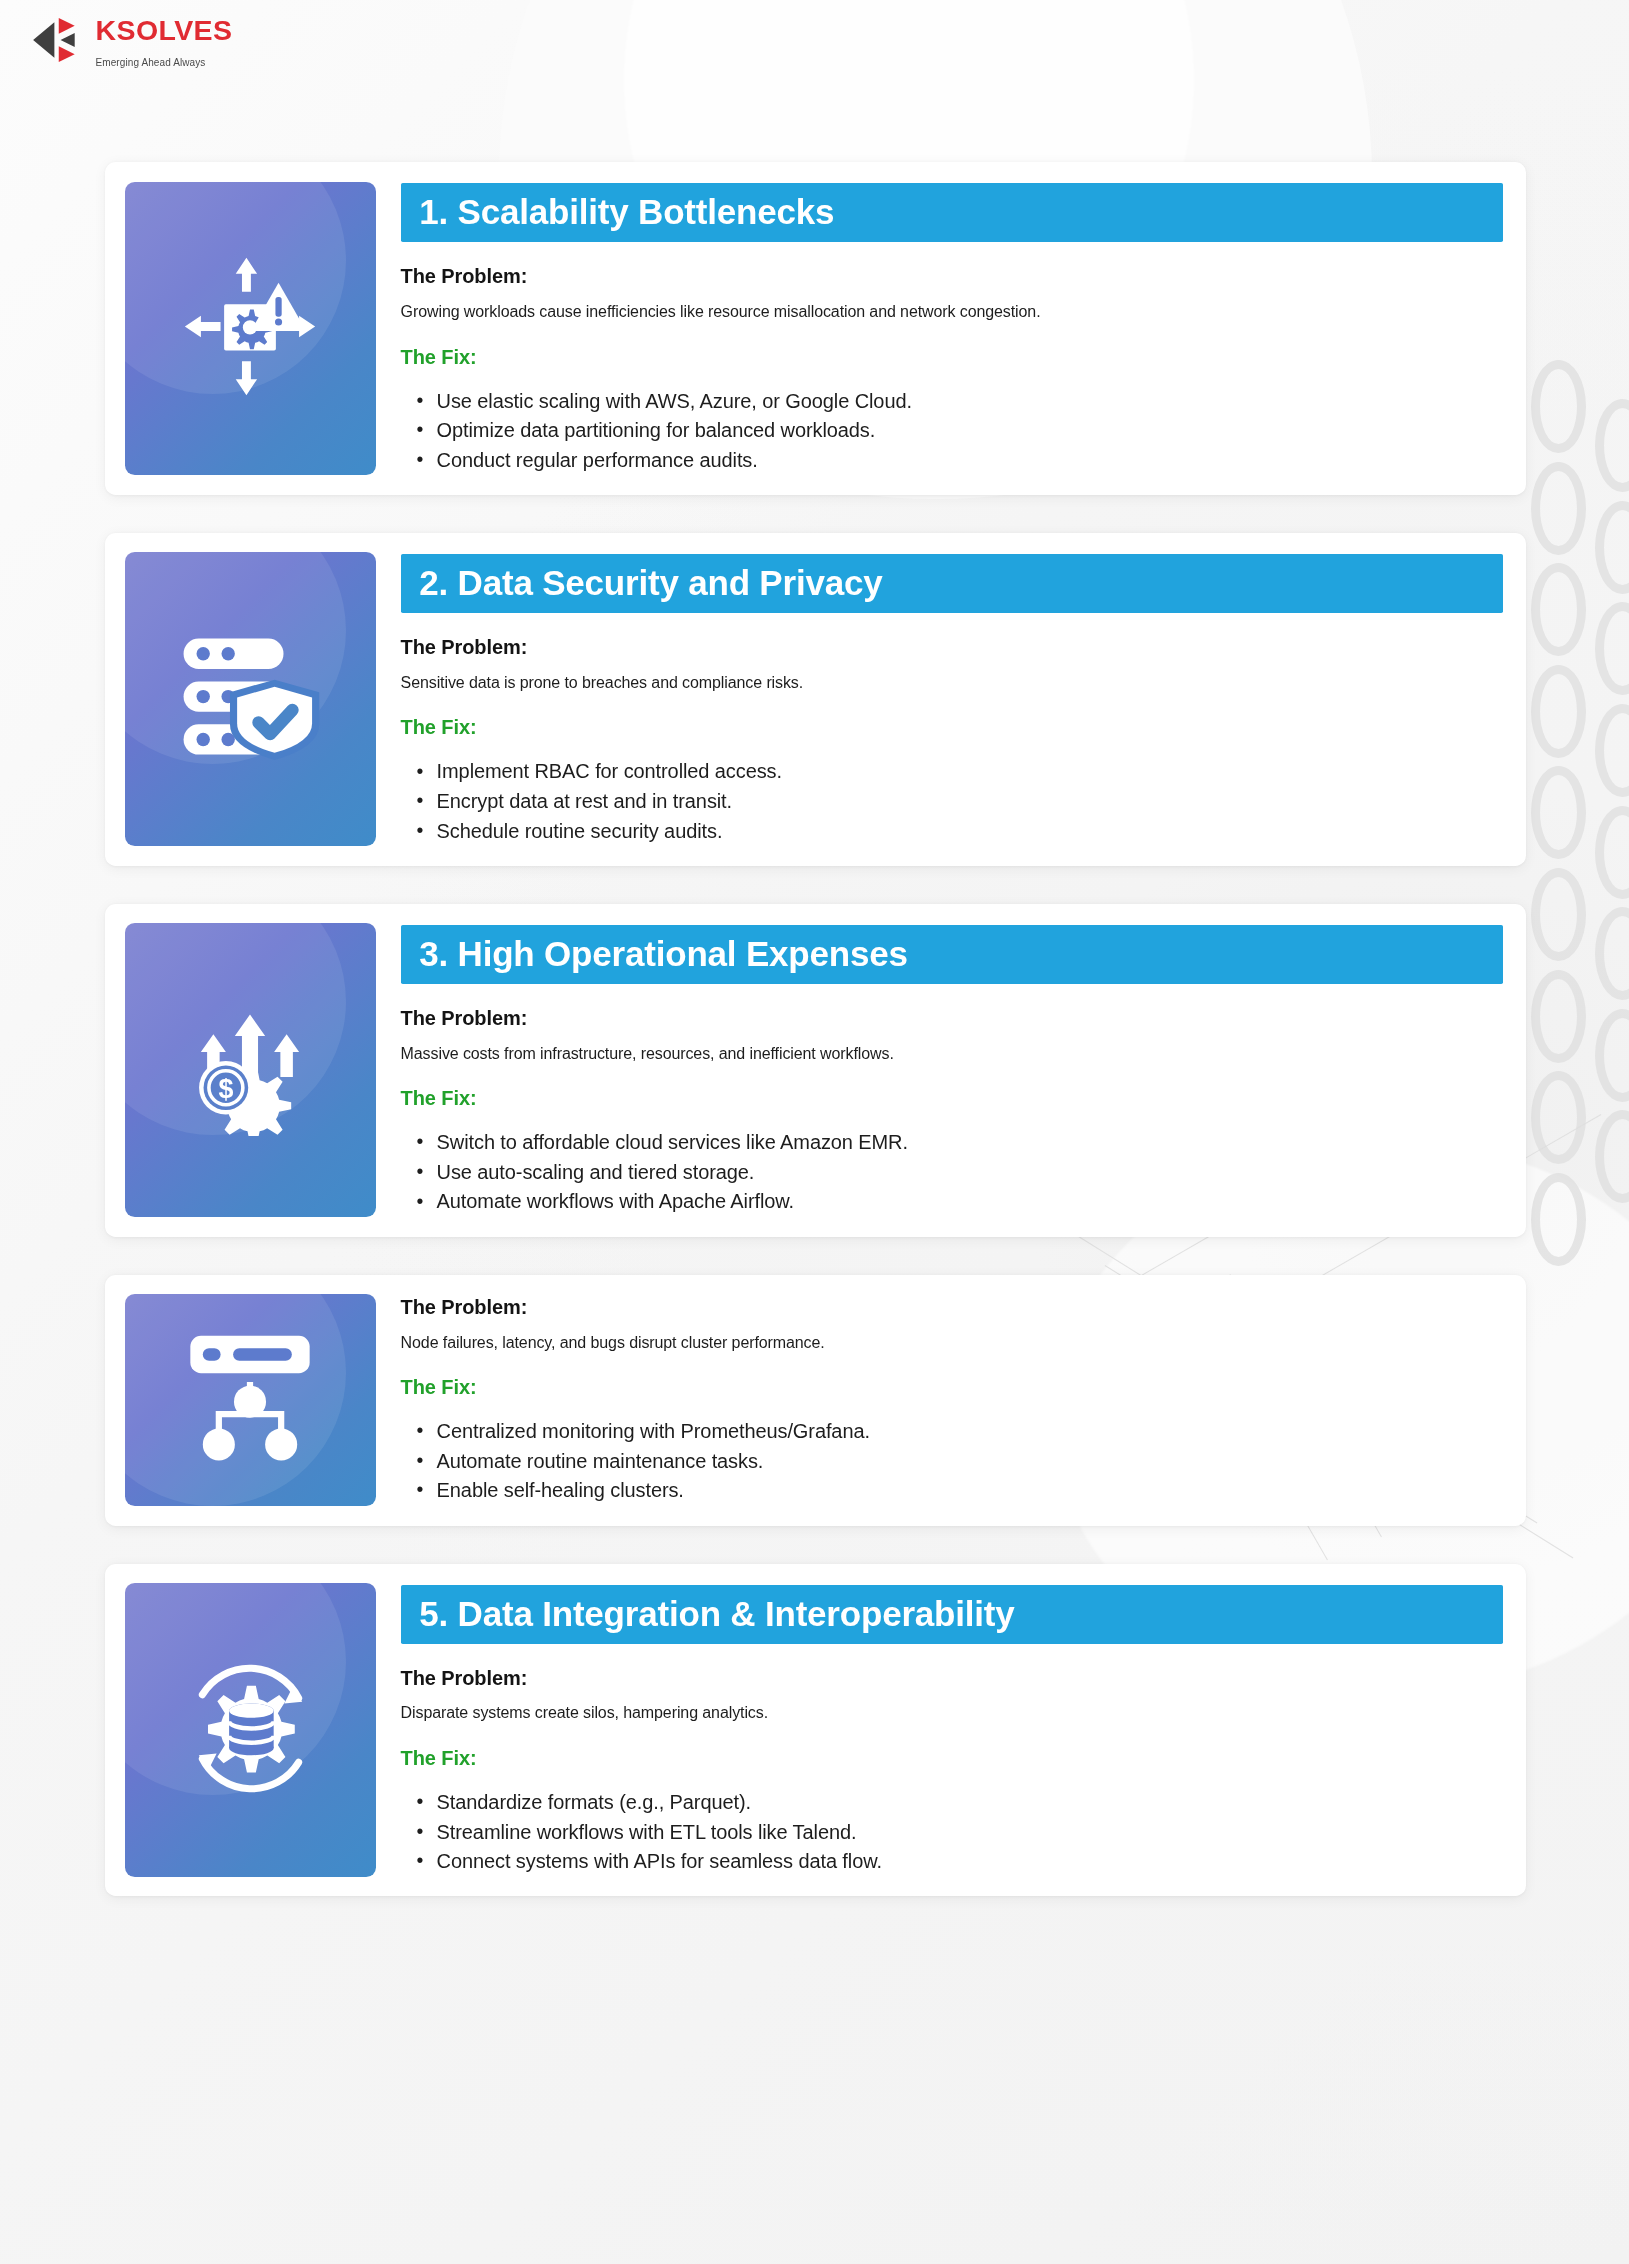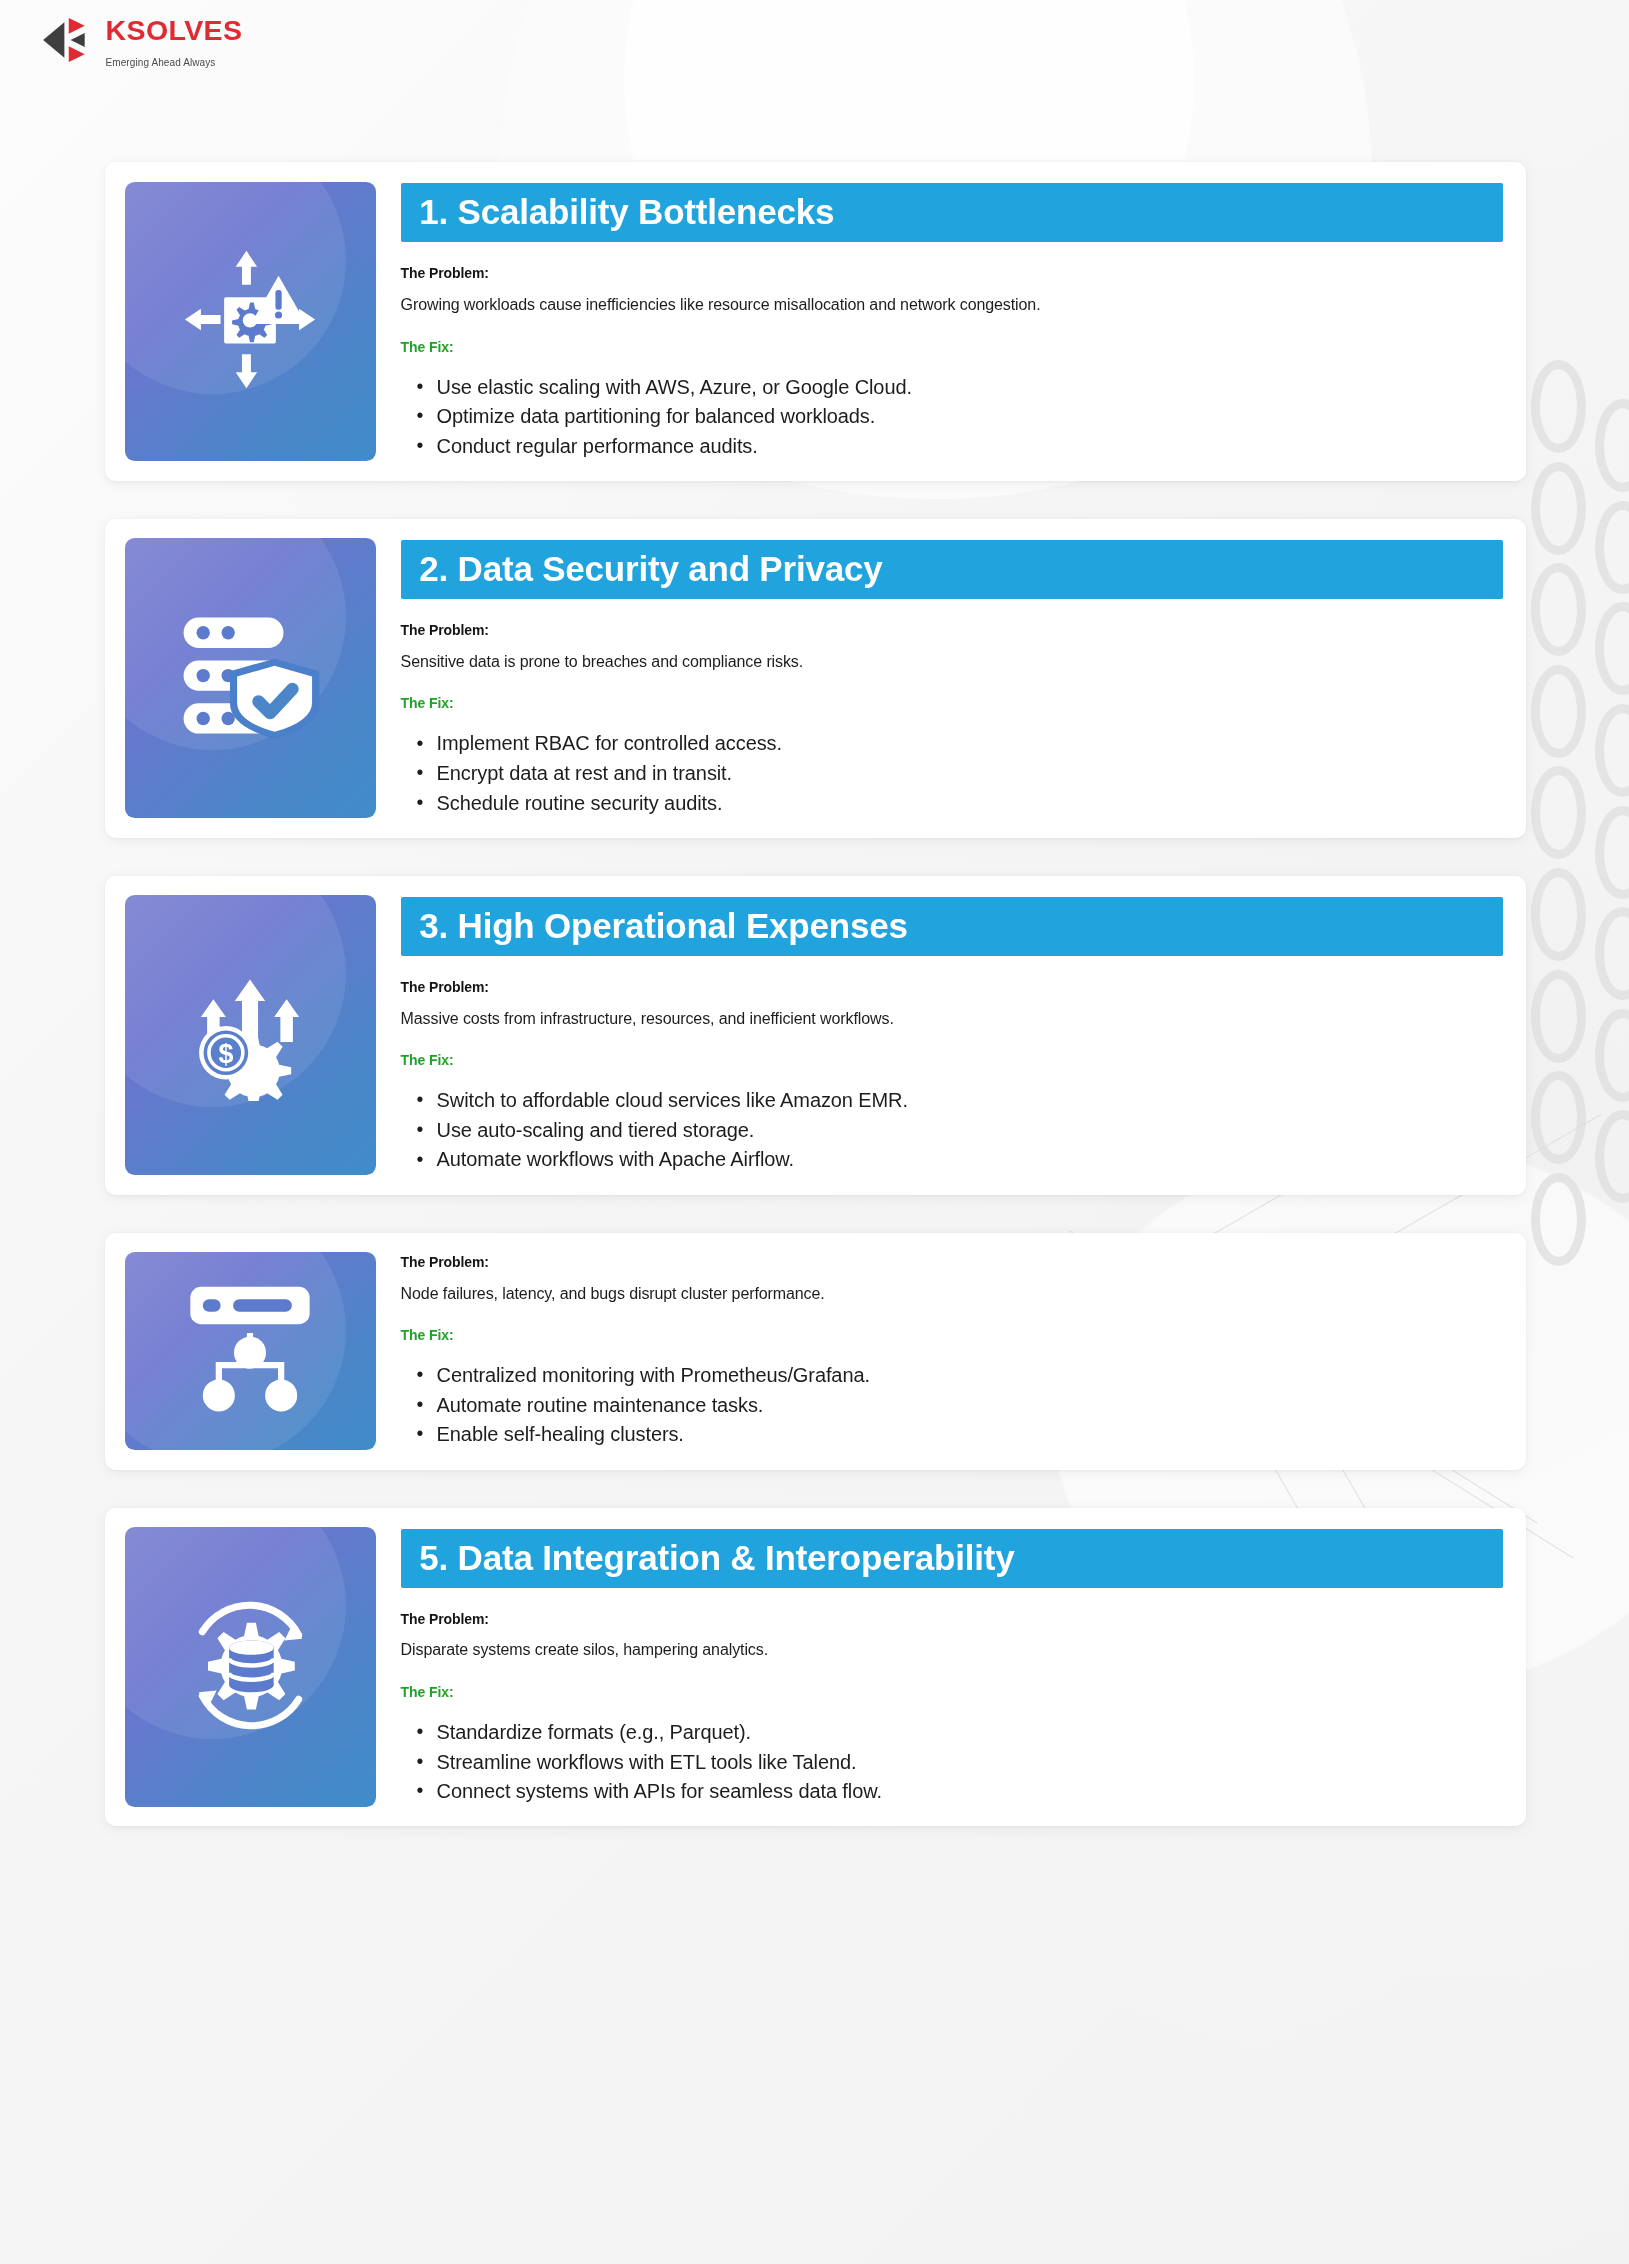--- a/index.html
+++ b/index.html
@@ -44,21 +44,21 @@
   }
   .bg-blob {
     position: absolute;
     background: #fafafa;
     border-radius: 50% 50% 50% 50% / 60% 60% 40% 40%;
   }
 
   
   .logo {
     position: absolute;
-    left: 41px;
+    left: 31px;
     top: 16px;
     display: flex;
     align-items: center;
     gap: 12.5px;
     z-index: 5;
   }
   .logo-mark { width: 52px; height: 46px; }
   .logo-text { line-height: 1; }
   .logo-title {
     font-size: 28.5px;
@@ -133,21 +133,21 @@
   }
   .card-title {
     color: #ffffff;
     font-size: 35px;
     font-weight: 700;
     letter-spacing: -0.2px;
     line-height: 1.05;
   }
 
   .section-head {
-    font-size: 14px;
+    font-size: 20px;
     font-weight: 700;
     color: #141414;
     letter-spacing: -0.1px;
     margin-bottom: 12.5px;
   }
   .section-head.fix { color: #21a12b; margin-top: 23px; }
 
   .problem-text {
     font-size: 16px;
     color: #1d1d1d;

